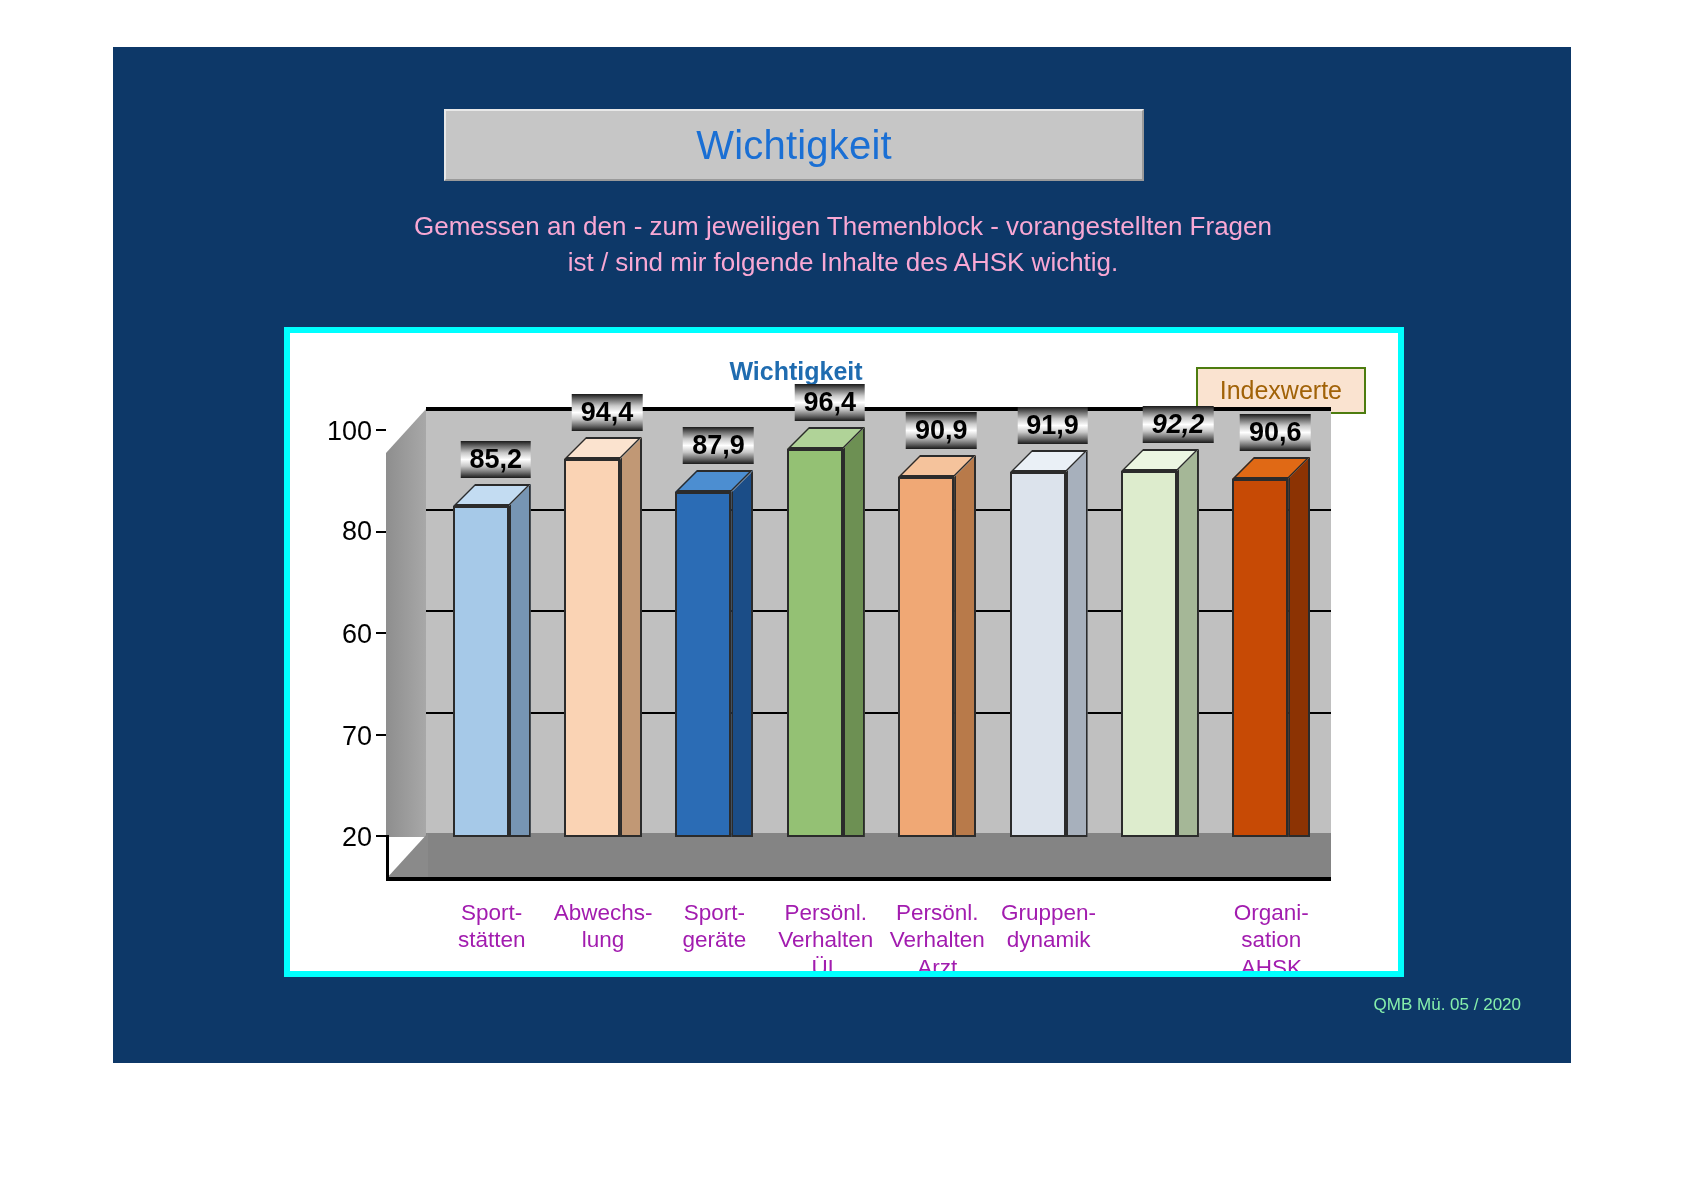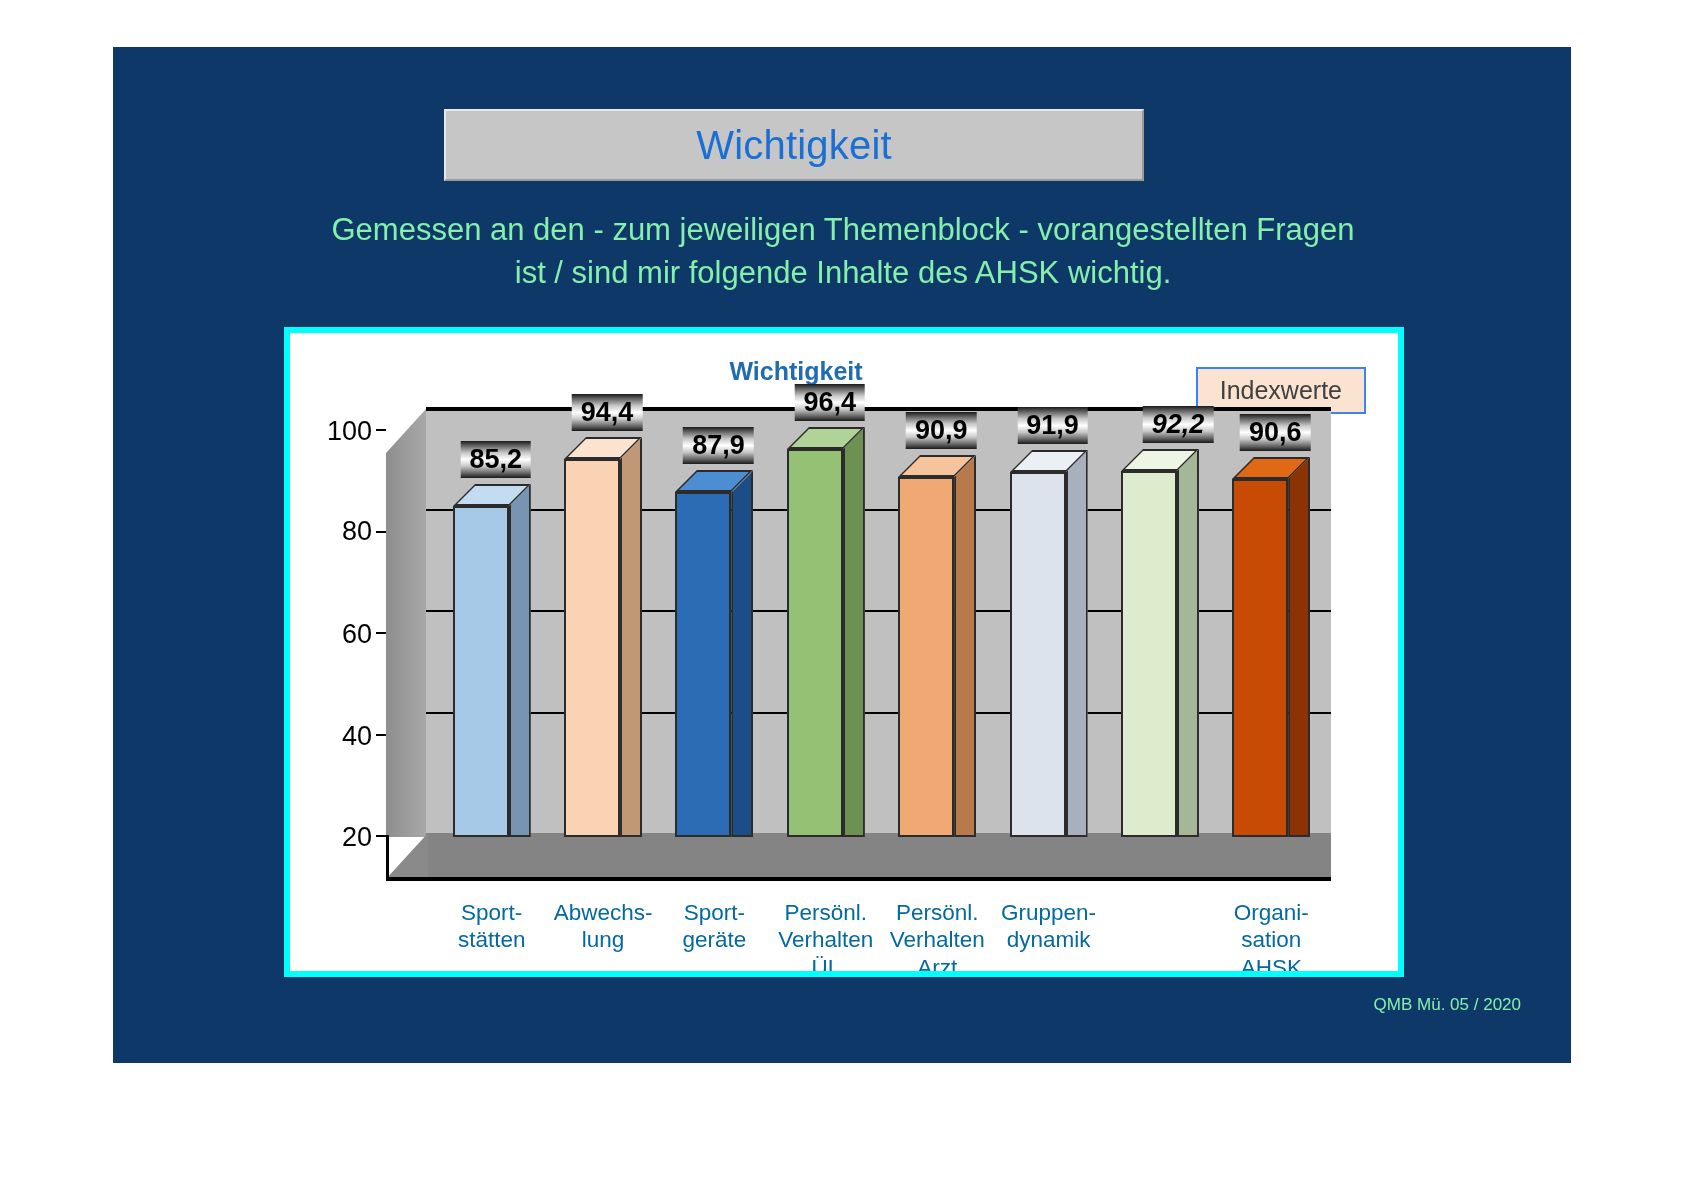--- a/index.html
+++ b/index.html
@@ -46,22 +46,22 @@
     letter-spacing: .2px;
   }
 
   
   #subtitle {
     position: absolute;
     left: 120px;
     top: 162px;
     width: 1220px;
     text-align: center;
-    color: #86efac;
-    font-size: 31px;
+    color: #f9a8d4;
+    font-size: 26px;
     line-height: 1.38;
   }
 
   
   #chart-panel {
     position: absolute;
     left: 171px;
     top: 280px;
     width: 1120px;
     height: 650px;
@@ -88,24 +88,24 @@
     font-weight: bold;
   }
   
   #chart-title { transform: translateX(-48px); }
 
   #legend-box {
     position: absolute;
     top: 34px;
     right: 32px;
     background: #fae3d0;
-    border: 2px solid #3b82f6;
+    border: 2px solid #4d7c0f;
     padding: 7px 22px;
     font-size: 25px;
-    color: #404040;
+    color: #a16207;
   }
 
   
   #plot {
     position: absolute;
     left: 96px;
     top: 76px;
     width: 945px;
     height: 490px;
   }
@@ -252,21 +252,21 @@
     top: 566px;
     width: 945px;
     height: 80px;
   }
   .xlabel {
     position: absolute;
     top: 0;
     transform: translateX(-50%);
     text-align: center;
     font-size: 22.5px;
-    color: #0369a1;
+    color: #a21caf;
     line-height: 1.22;
     white-space: nowrap;
   }
 
   
   #footer {
     position: absolute;
     right: 50px;
     bottom: 48px;
     color: #86efac;
@@ -308,21 +308,21 @@
         <div id="floor3"></div>
         <div id="axisline"></div>
         <div id="axistick-left"></div>
         <div id="yaxis">
             <div class="ylabel" style="bottom: 468px; right: auto; left: -14px; transform: translate(-100%, 50%);">100</div>
             <div class="ytick" style="bottom: 468px;"></div>
             <div class="ylabel" style="bottom: 368px; right: auto; left: -14px; transform: translate(-100%, 50%);">80</div>
             <div class="ytick" style="bottom: 366.5px;"></div>
             <div class="ylabel" style="bottom: 265px; right: auto; left: -14px; transform: translate(-100%, 50%);">60</div>
             <div class="ytick" style="bottom: 265px;"></div>
-            <div class="ylabel" style="bottom: 163.5px; right: auto; left: -14px; transform: translate(-100%, 50%);">40</div>
+            <div class="ylabel" style="bottom: 163.5px; right: auto; left: -14px; transform: translate(-100%, 50%);">70</div>
             <div class="ytick" style="bottom: 163.5px;"></div>
             <div class="ylabel" style="bottom: 62px; right: auto; left: -14px; transform: translate(-100%, 50%);">20</div>
             <div class="ytick" style="bottom: 62px;"></div>
           </div>
         <div id="bars">
             <div class="bar" style="left: 66.6875px; width: 56px; height: 330.89px; z-index: 10;">
               <div class="sidewrap">
                 <div class="sideinner" style="background: rgb(119, 149, 179);"></div>
               </div>
               <div class="top" style="background: rgb(195, 220, 242);"></div>

